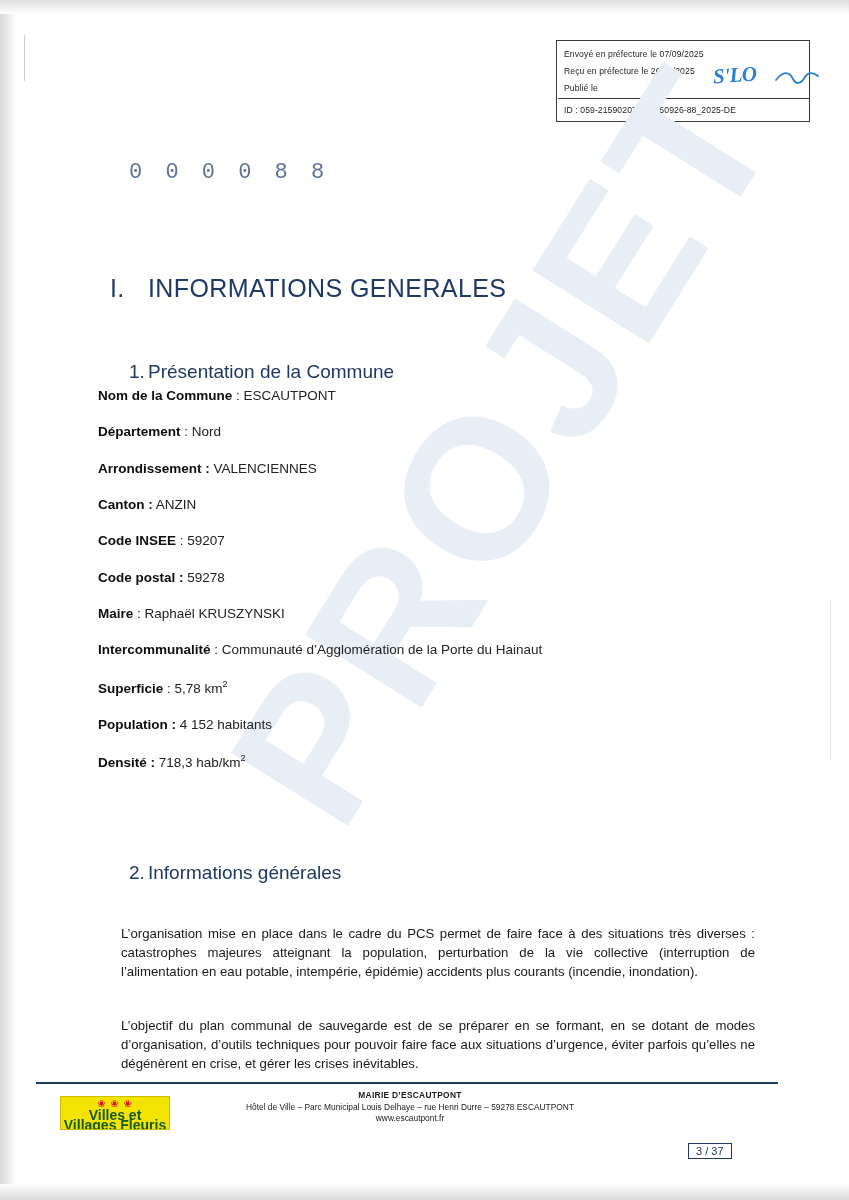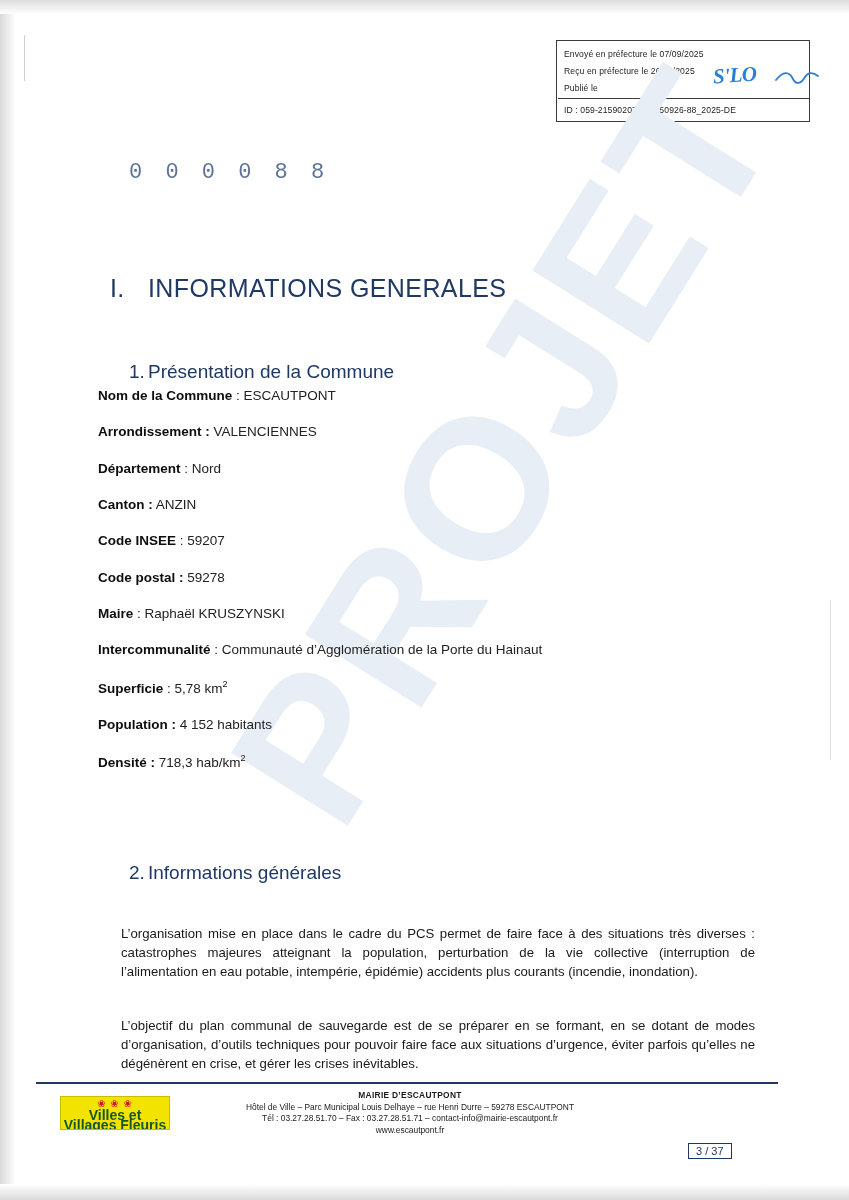--- a/index.html
+++ b/index.html
@@ -339,24 +339,24 @@
 
   <h2 class="sub-title sub1">
     <span class="num">1.</span><span>Présentation de la Commune</span>
   </h2>
 
   <div class="fields">
     <div class="field">
       <span class="lbl">Nom de la Commune</span><span class="val"> : </span><span class="val">ESCAUTPONT</span>
     </div>
     <div class="field">
+      <span class="lbl">Département</span><span class="val"> : </span><span class="val">Nord</span>
+    </div>
+    <div class="field">
       <span class="lbl">Arrondissement :</span><span class="val"> </span><span class="val">VALENCIENNES</span>
-    </div>
-    <div class="field">
-      <span class="lbl">Département</span><span class="val"> : </span><span class="val">Nord</span>
     </div>
     <div class="field">
       <span class="lbl">Canton :</span><span class="val"> </span><span class="val">ANZIN</span>
     </div>
     <div class="field">
       <span class="lbl">Code INSEE</span><span class="val"> : </span><span class="val">59207</span>
     </div>
     <div class="field">
       <span class="lbl">Code postal :</span><span class="val"> </span><span class="val">59278</span>
     </div>
@@ -388,20 +388,19 @@
 
   <div class="footer-logo-left">
     <div class="flowers">❀ ❀ ❀</div>
     <div class="vvf">Villes et Villages Fleuris</div>
     <div class="vvf-sub">LABEL NATIONAL DE LA QUALITÉ DE VIE</div>
   </div>
 
   <div class="footer-center">
     <div class="f-title">MAIRIE D’ESCAUTPONT</div>
     <div>Hôtel de Ville – Parc Municipal Louis Delhaye – rue Henri Durre – 59278 ESCAUTPONT</div>
-    <div>Tél : 03.27.28.51.70 – Fax : 03.27.28.51.71 – contact-info@mairie-escautpont.fr</div>
     <div>www.escautpont.fr</div>
   </div>
 
 
   <div class="page-num">3 / 37</div>
 
 </div>
 
 </body></html>

